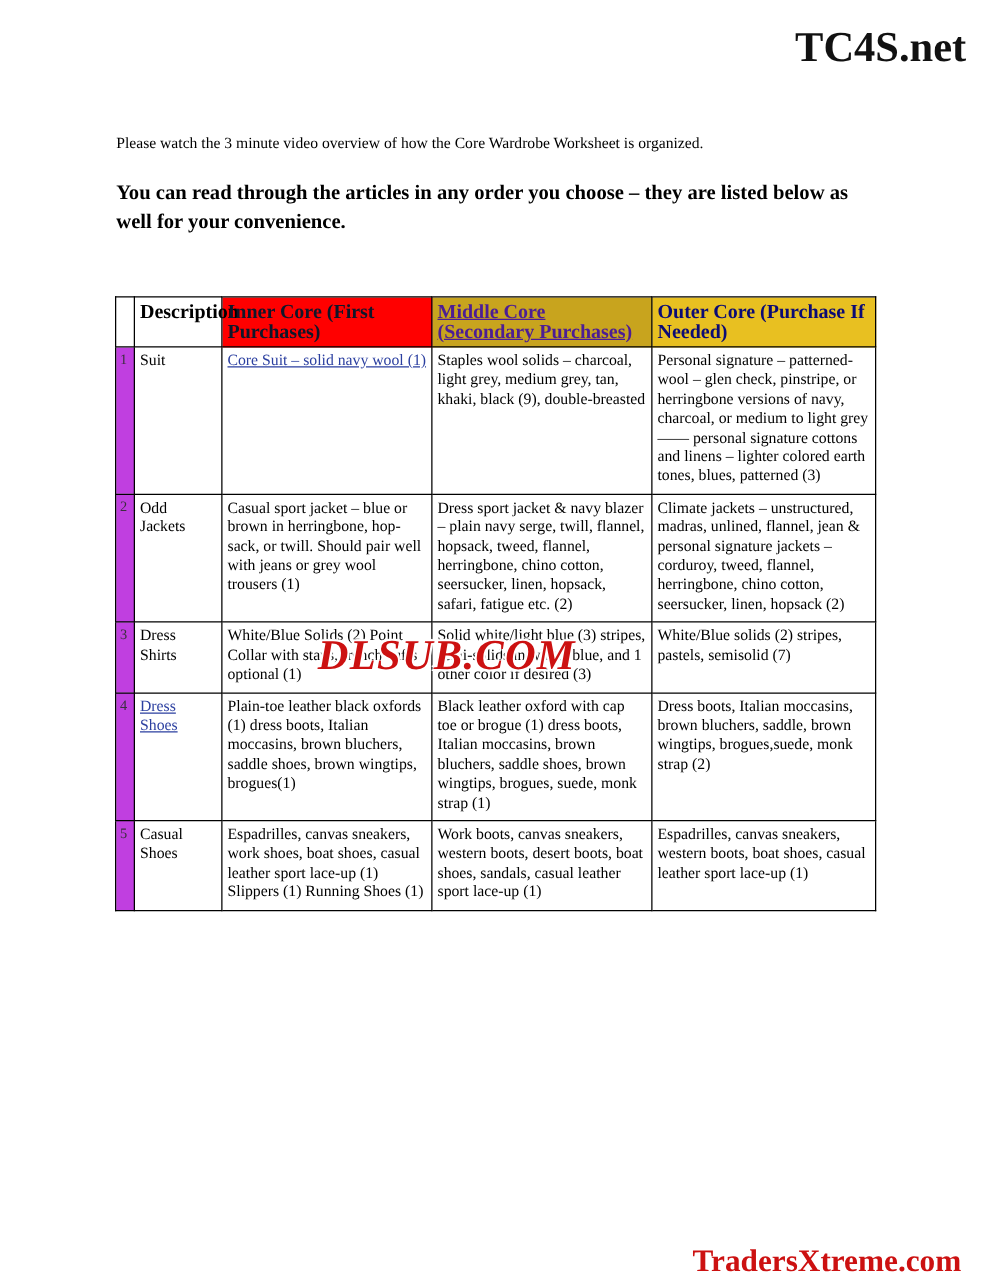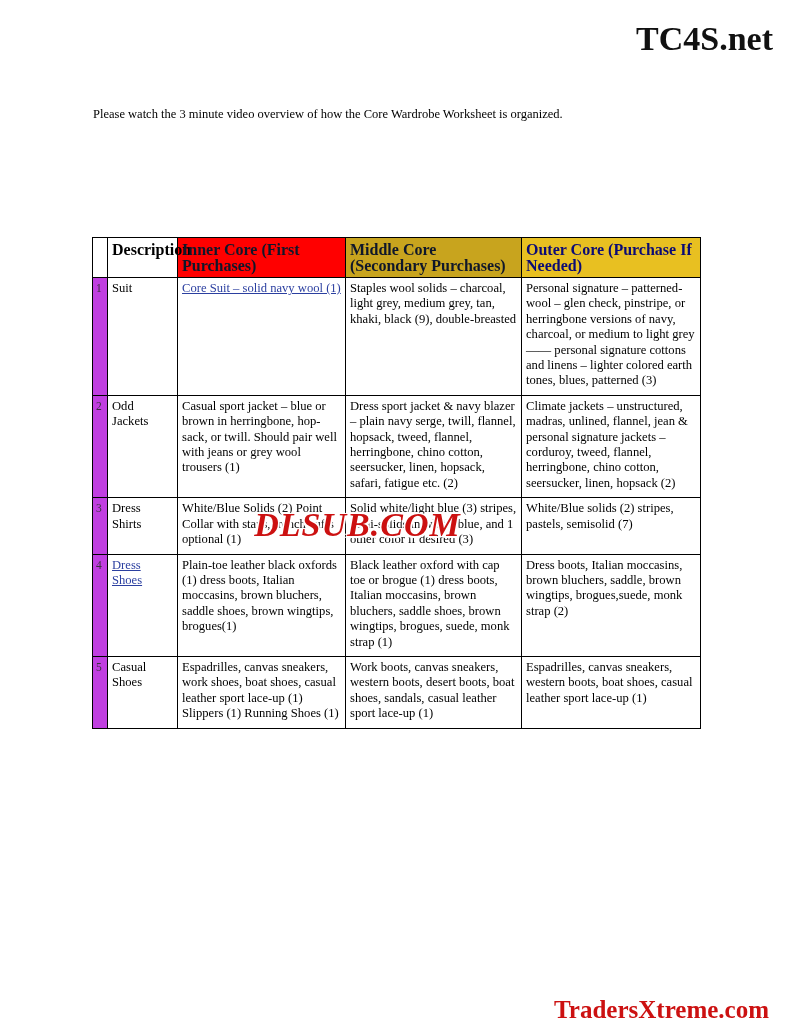--- a/index.html
+++ b/index.html
@@ -84,21 +84,21 @@
   thead td.head {
     font-weight: bold;
     font-size: 16px;
     line-height: 15.5px;
     padding-top: 4px;
     padding-bottom: 4px;
   }
   td.head-blank { background: #ffffff; }
   td.head-desc  { background: #ffffff; }
   td.head-inner  { background: #ff0000; color: #0f172a; }
-  td.head-middle { background: #c8a41e; color: #0f172a; }
+  td.head-middle { background: #c8a41e; color: #4c1d95; text-decoration: underline; }
   td.head-outer  { background: #e8c021; color: #0b0b75; }
 
   td.numcell {
     background: #c03fe0;
     color: #3b2f3f;
     font-size: 11.5px;
     padding: 3px 2px 2px 3px;
     width: 15px;
   }
   .link {
@@ -146,20 +146,21 @@
 </style>
 </head>
 <body>
 
 <div class="page">
 
   <div class="brand-top">TC4S.net</div>
 
   <div class="intro-line">Please watch the 3 minute video overview of how the Core Wardrobe Worksheet is organized.</div>
 
+  <div class="intro-head">You can read through the articles in any order you choose – they are listed below as well for your convenience.</div>
 
   <table class="wardrobe-table">
     <colgroup>
       <col class="c-num">
         <col class="c-desc">
         <col class="c-inner">
         <col class="c-middle">
         <col class="c-outer">
     </colgroup>
     <thead>

